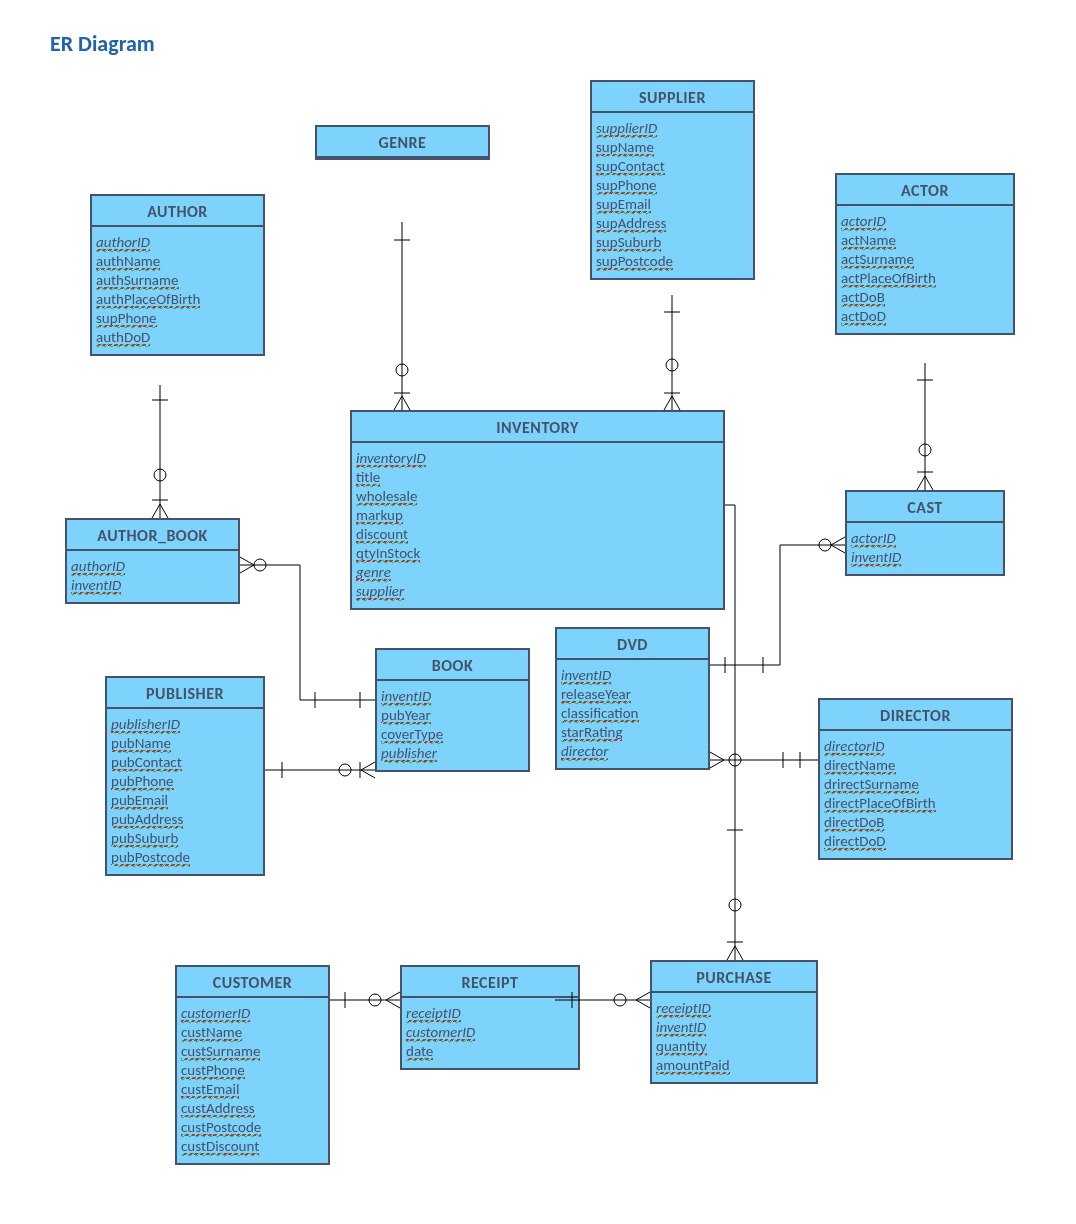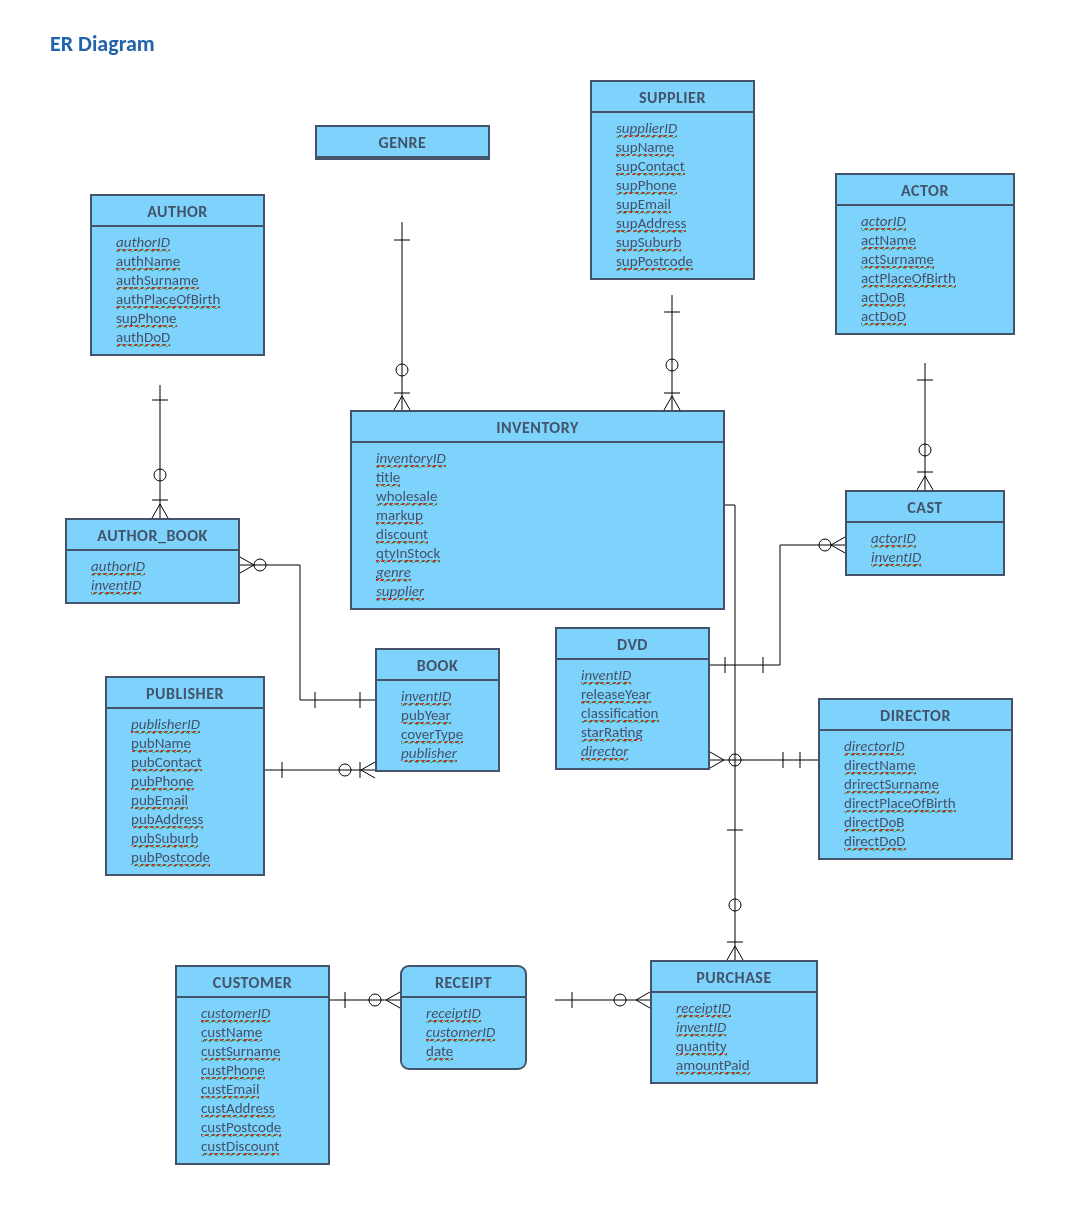--- a/index.html
+++ b/index.html
@@ -26,21 +26,21 @@
   .entity .hdr {
     text-align: center;
     color: #435369;
     font-weight: 600;
     font-size: 16px;
     padding: 6px 4px 4px 4px;
     border-bottom: 2px solid #435369;
     letter-spacing: 0.5px;
   }
   .entity .attrs {
-    padding: 6px 8px 8px 24px;
+    padding: 6px 8px 8px 4px;
     display: flex;
     flex-direction: column;
     gap: 1px;
   }
   .attr {
     font-size: 15px;
     color: #435369;
     position: relative;
     display: inline-block;
     width: fit-content;
@@ -148,21 +148,21 @@
       <span class="attr pk">publisherID</span>
       <span class="attr">pubName</span>
       <span class="attr">pubContact</span>
       <span class="attr">pubPhone</span>
       <span class="attr">pubEmail</span>
       <span class="attr">pubAddress</span>
       <span class="attr">pubSuburb</span>
       <span class="attr">pubPostcode</span>
     </div>
   </div>
-<div class="entity" style="left:375px; top:648px; width:125px;">
+<div class="entity" style="left:375px; top:648px; width:155px;">
     <div class="hdr">BOOK</div>
     <div class="attrs">
       <span class="attr pk fk">inventID</span>
       <span class="attr">pubYear</span>
       <span class="attr">coverType</span>
       <span class="attr fk">publisher</span>
     </div>
   </div>
 <div class="entity" style="left:555px; top:627px; width:155px;">
     <div class="hdr">DVD</div>
@@ -192,21 +192,21 @@
       <span class="attr pk">customerID</span>
       <span class="attr">custName</span>
       <span class="attr">custSurname</span>
       <span class="attr">custPhone</span>
       <span class="attr">custEmail</span>
       <span class="attr">custAddress</span>
       <span class="attr">custPostcode</span>
       <span class="attr">custDiscount</span>
     </div>
   </div>
-<div class="entity" style="left:400px; top:965px; width:127px;border-radius:9px;">
+<div class="entity" style="left:400px; top:965px; width:180px;">
     <div class="hdr">RECEIPT</div>
     <div class="attrs">
       <span class="attr pk">receiptID</span>
       <span class="attr fk">customerID</span>
       <span class="attr">date</span>
     </div>
   </div>
 <div class="entity" style="left:650px; top:960px; width:168px;">
     <div class="hdr">PURCHASE</div>
     <div class="attrs">

